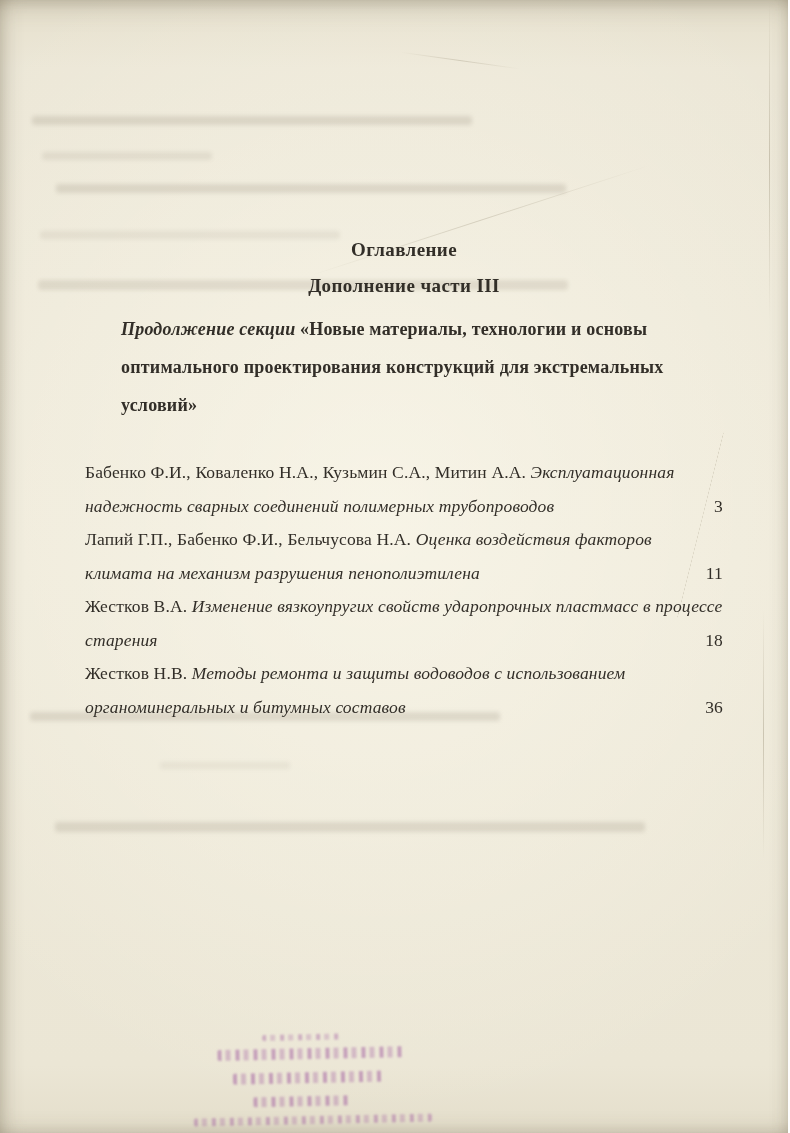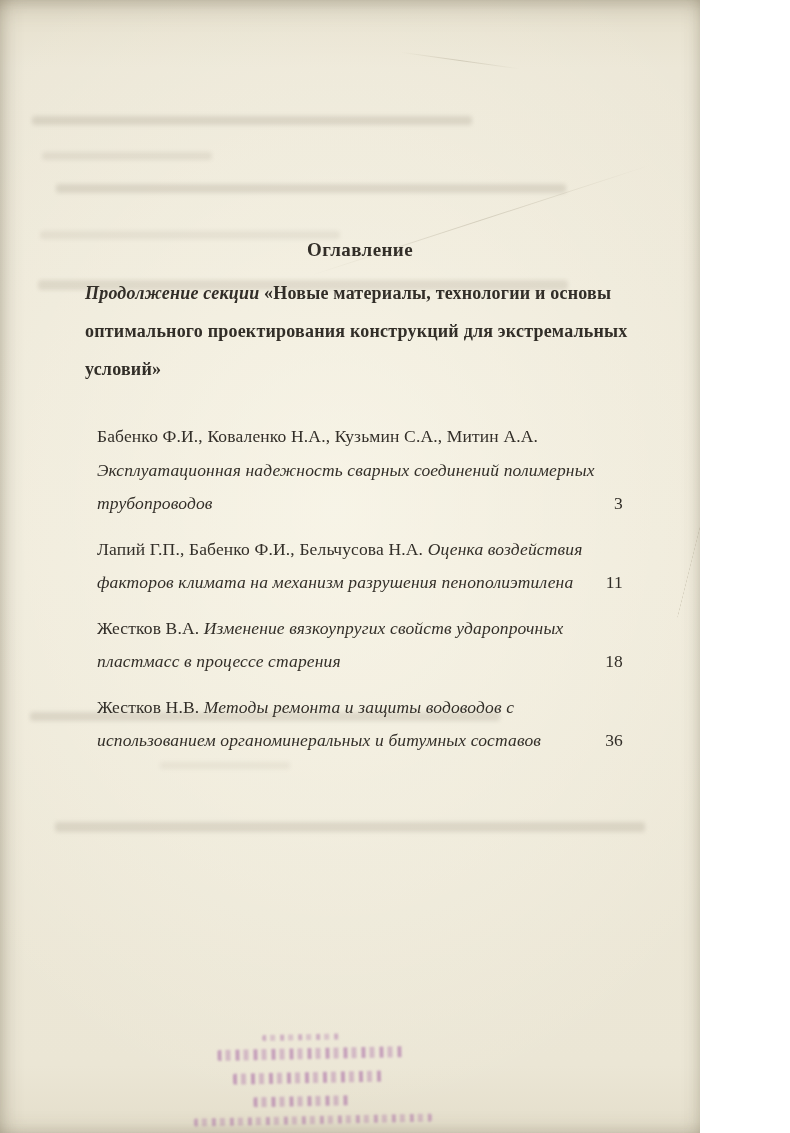--- a/index.html
+++ b/index.html
@@ -3,21 +3,21 @@
 <meta charset="utf-8">
 <style>
   html, body { margin: 0; padding: 0; }
   body {
     width: 790px; height: 1133px;
     font-family: "Liberation Serif", "DejaVu Serif", serif;
     overflow: hidden;
   }
   .page {
     position: relative;
-    width: 700px; height: 1133px;
+    width: 788px; height: 1133px;
     background:
       radial-gradient(ellipse 120% 90% at 48% 45%, rgba(255,253,242,0.55), rgba(0,0,0,0) 60%),
       linear-gradient(180deg, #e6e0cd 0%, #ece7d7 6%, #eee9d9 50%, #ebe6d5 94%, #e4decb 100%);
     box-shadow:
       inset 14px 0 26px -18px rgba(90,80,55,0.45),
       inset -10px 0 22px -16px rgba(90,80,55,0.35),
       inset 0 16px 30px -20px rgba(90,80,55,0.5),
       inset 0 -12px 26px -18px rgba(90,80,55,0.35);
     overflow: hidden;
   }
@@ -35,21 +35,21 @@
     font-size: 18px; font-weight: bold;
     text-align: left; line-height: 38px;
     max-width: 566px; margin: 0 auto 32px auto;
     letter-spacing: 0.2px;
   }
   .section-heading em { font-style: italic; }
   .toc { font-size: 17.5px; letter-spacing: 0.15px; }
   .toc-entry {
     position: relative;
     line-height: 33.5px;
-    margin: 12px;
+    margin: 0;
   }
   .toc-entry .title { font-style: italic; }
   .toc-entry .pagenum {
     position: absolute; right: 0; bottom: 0;
     font-style: normal; line-height: 33.5px;
   }
   
   .ghost {
     position: absolute;
     background: rgba(110,100,78,0.16);
@@ -102,20 +102,21 @@
   <div class="ghost" style="left:55px;  top:822px; width:590px; height:10px;"></div>
 
   <div class="crease" style="left:769px; top:0; width:1px; height:320px;"></div>
   <div class="crease" style="left:763px; top:610px; width:1px; height:250px;"></div>
   <div class="crease diag" style="left:300px; top:220px; width:360px; height:1px; transform:rotate(-18deg);"></div>
   <div class="crease diag" style="left:540px; top:430px; width:1px; height:190px; transform:rotate(14deg); left:700px;"></div>
   <div class="crease diag" style="left:390px; top:60px; width:120px; height:1px; transform:rotate(8deg); left:400px;"></div>
 
   <div class="content">
     <h1 class="heading-title">Оглавление</h1>
+    <h2 class="heading-supplement">Дополнение части III</h2>
     <p class="section-heading"><em>Продолжение секции</em> <span>«Новые материалы, технологии и основы оптимального проектирования конструкций для экстремальных условий»</span></p>
 
     <div class="toc">
       <p class="toc-entry"><span class="authors">Бабенко Ф.И., Коваленко Н.А., Кузьмин С.А., Митин А.А.</span> <span class="title">Эксплуатационная надежность сварных соединений полимерных трубопроводов</span><span class="pagenum">3</span></p>
       <p class="toc-entry"><span class="authors">Лапий Г.П., Бабенко Ф.И., Бельчусова Н.А.</span> <span class="title">Оценка воздействия факторов климата на механизм разрушения пенополиэтилена</span><span class="pagenum">11</span></p>
       <p class="toc-entry"><span class="authors">Жестков В.А.</span> <span class="title">Изменение вязкоупругих свойств ударопрочных пластмасс в процессе старения</span><span class="pagenum">18</span></p>
       <p class="toc-entry"><span class="authors">Жестков Н.В.</span> <span class="title">Методы ремонта и защиты водоводов с использованием органоминеральных и битумных составов</span><span class="pagenum">36</span></p>
     </div>
   </div>
 

